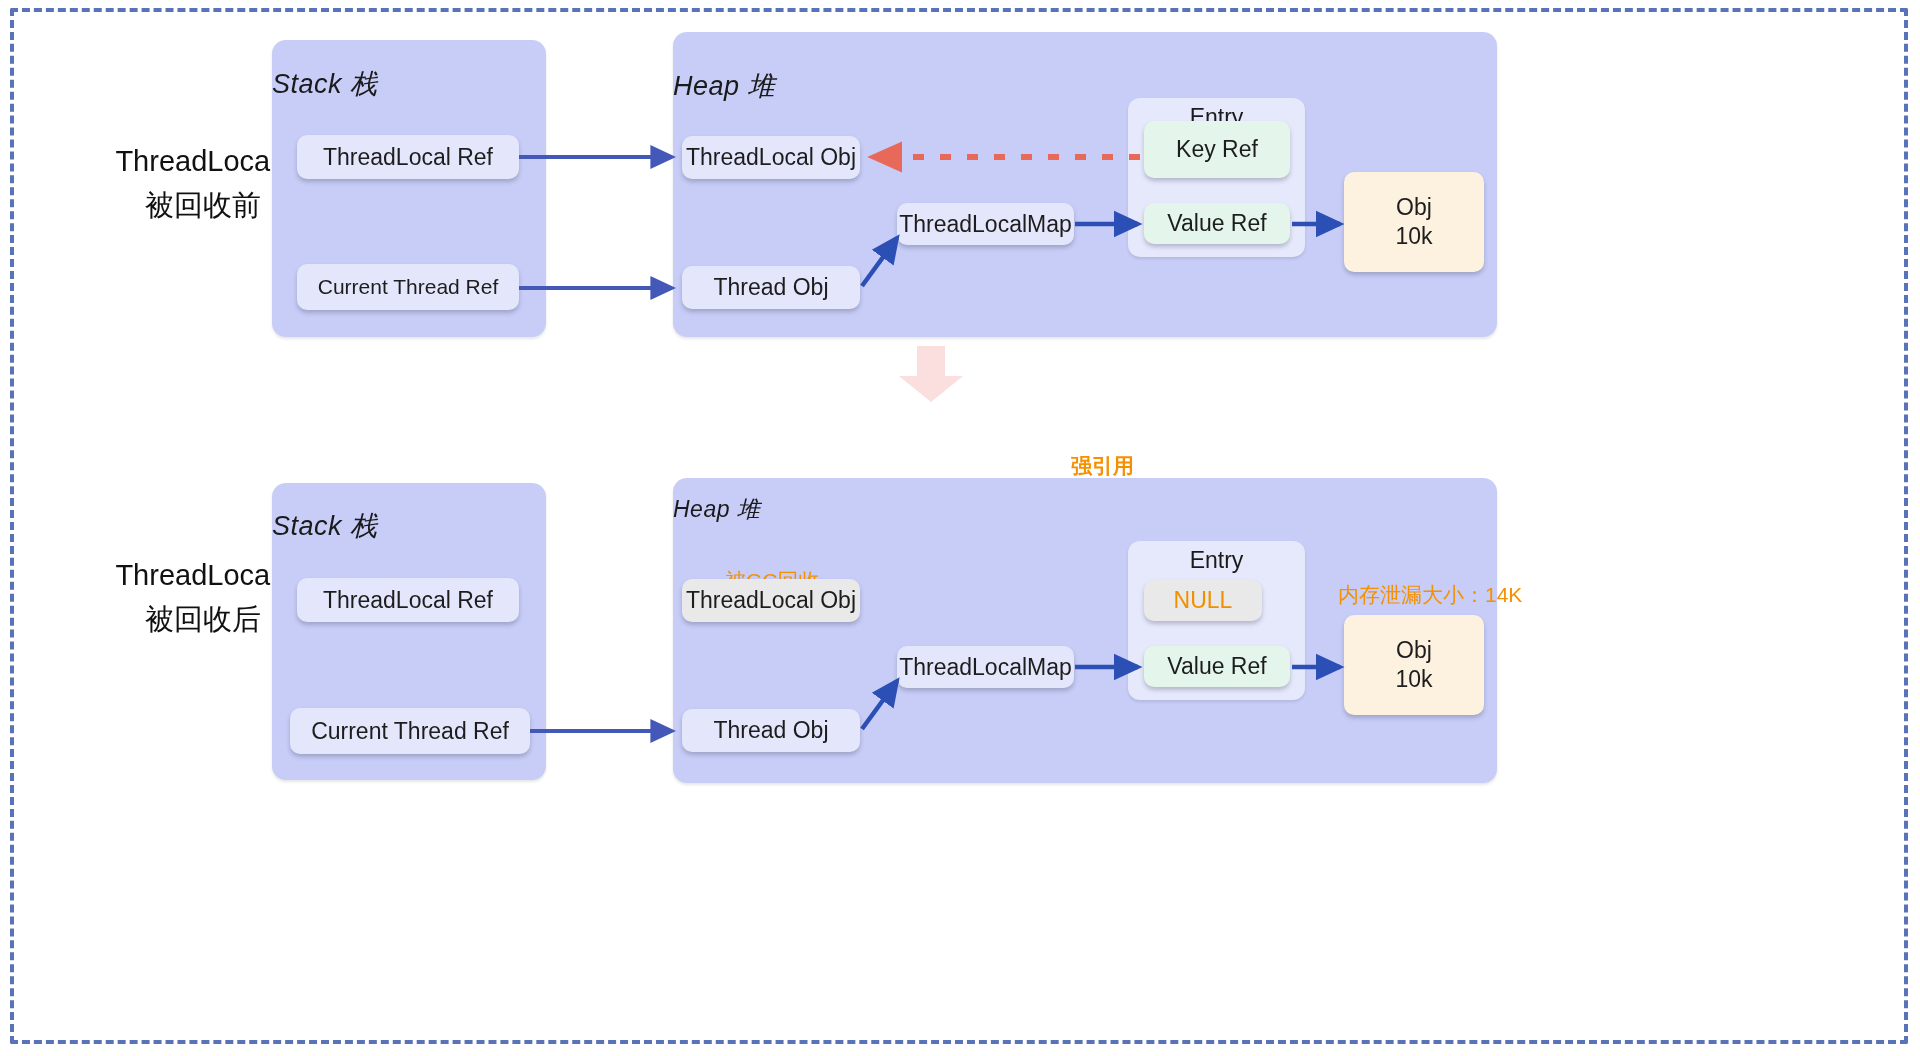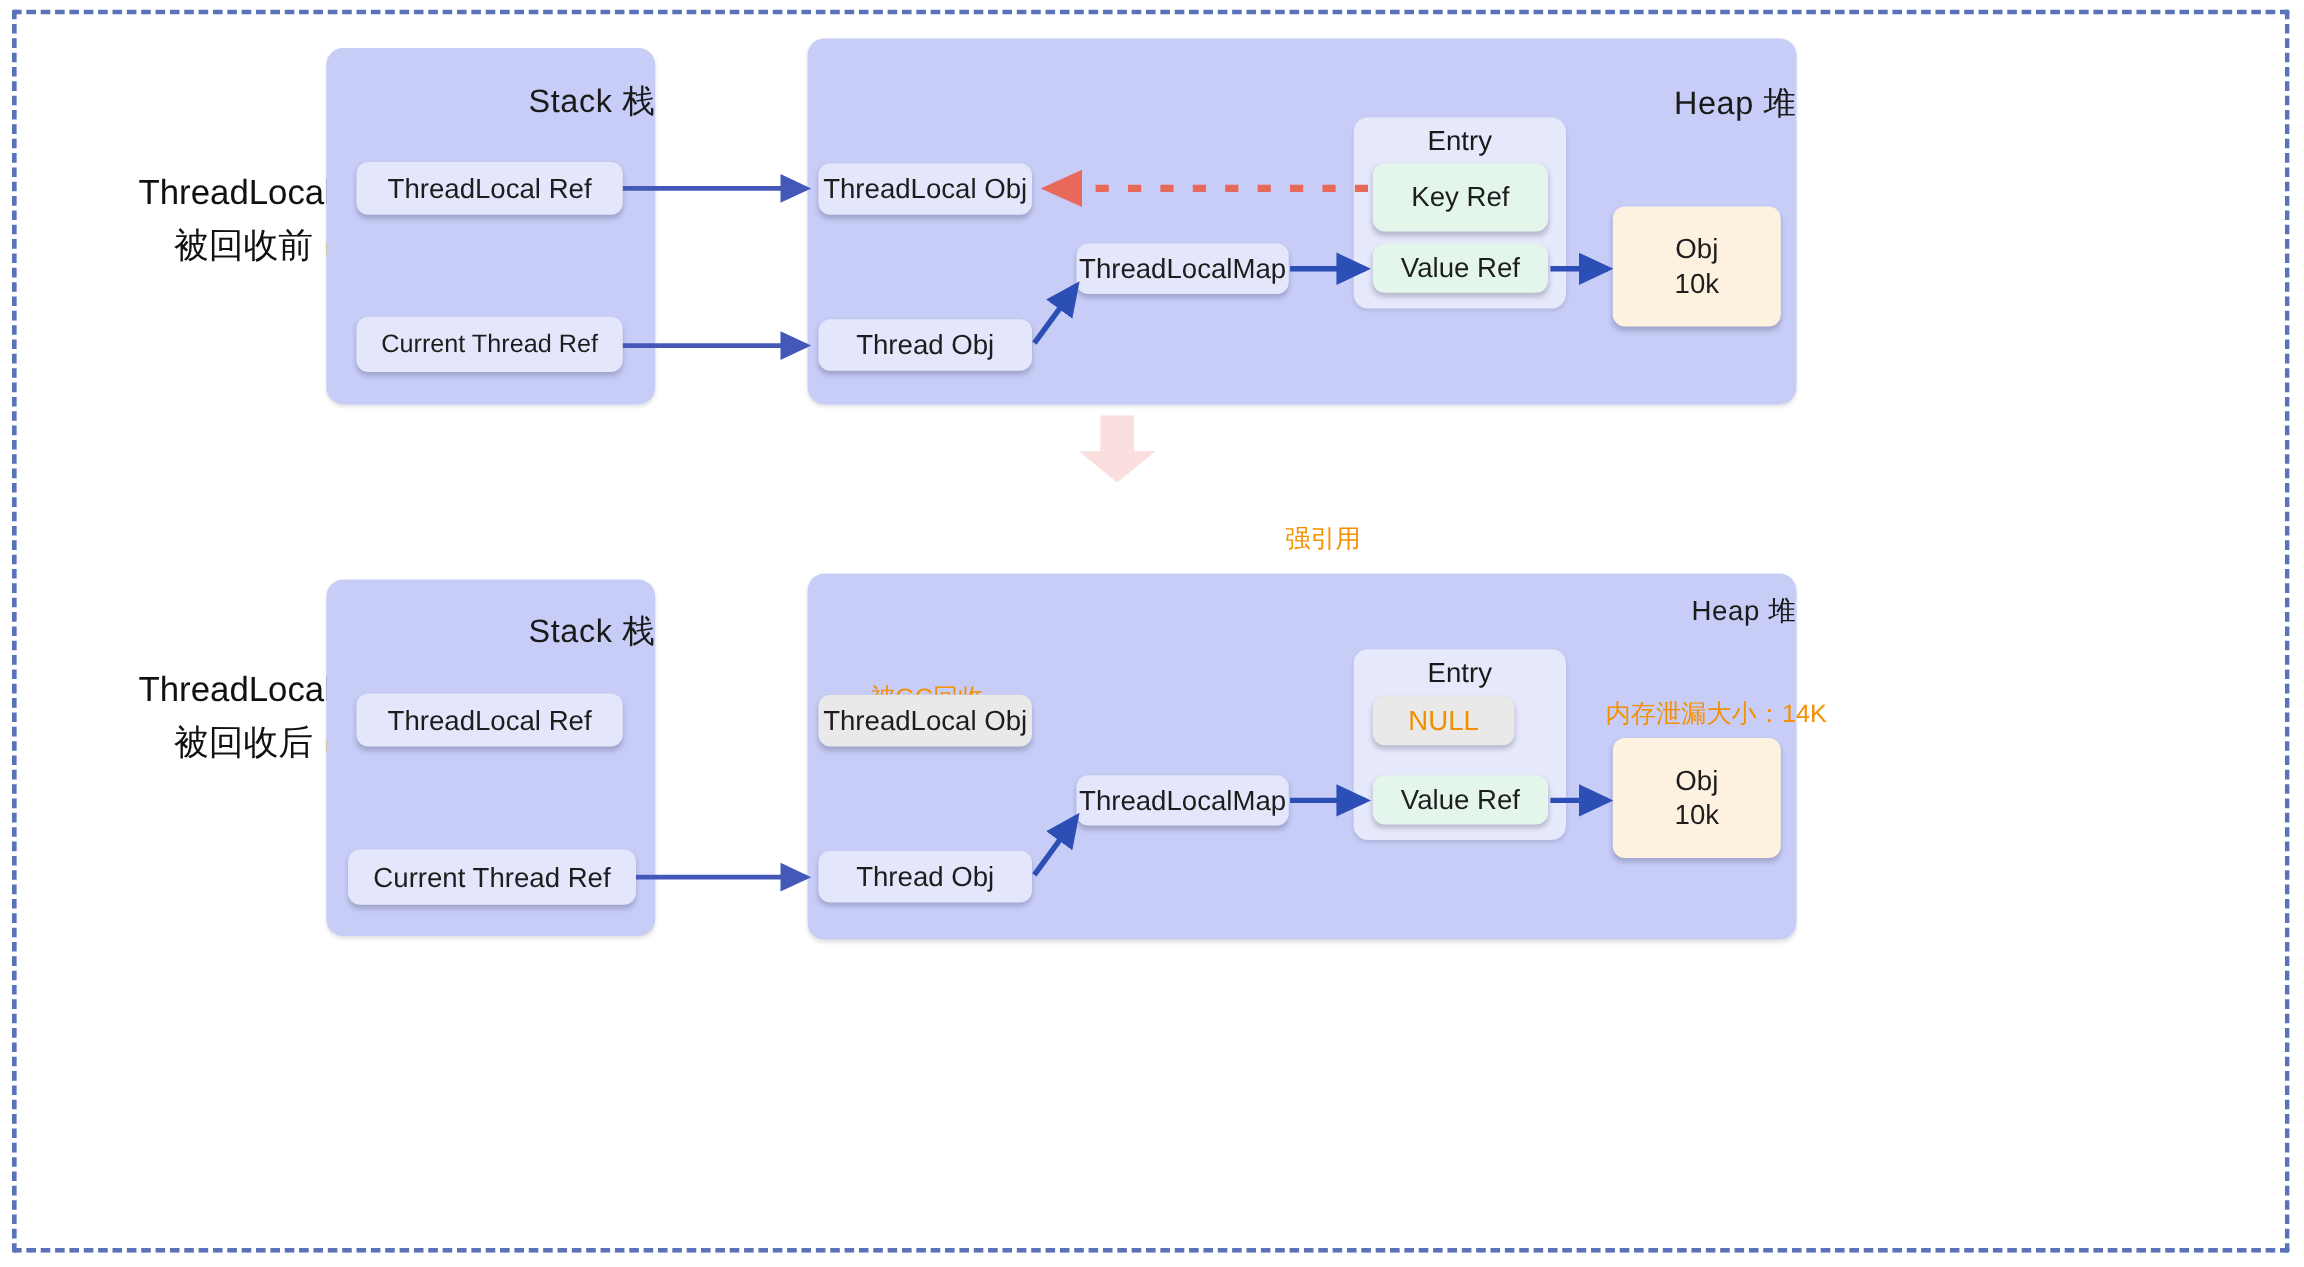--- a/index.html
+++ b/index.html
@@ -27,25 +27,26 @@
   
   .region{
     position:absolute;
     background:#c7cdf7;
     border-radius:14px;
     box-shadow:0 2px 3px rgba(0,0,0,0.10);
   }
   .region-title{
     position:absolute;
     left:0; right:0;
-    text-align:right;
+    text-align:left;
     color:#1a1a1a;
     font-size:27px;
     letter-spacing:0.5px;
     white-space:nowrap;
+    font-style:italic;
   }
 
   
   .entry-panel{
     position:absolute;
     background:#e6e8fb;
     border-radius:12px;
     box-shadow:0 2px 3px rgba(0,0,0,0.10);
   }
   .entry-title{
@@ -150,21 +151,21 @@
   <div class="region" style="left:673px; top:32px; width:824px; height:305px;"></div>
   <div class="region-title" style="left:673px; top:68px; width:824px;">Heap 堆</div>
 
   <div class="node lav" style="left:682px; top:136px; width:178px; height:43px;">ThreadLocal Obj</div>
   <div class="node lav" style="left:897px; top:203px; width:177px; height:42px;">ThreadLocalMap</div>
   <div class="node lav" style="left:682px; top:266px; width:178px; height:43px;">Thread Obj</div>
 
   <div class="entry-panel" style="left:1128px; top:98px; width:177px; height:159px;"></div>
   <div class="entry-title" style="left:1128px; top:104px; width:177px;">Entry</div>
 
-  <div class="node mint" style="left:1144px; top:136px; width:146px; height:57px;">Key Ref</div>
+  <div class="node mint" style="left:1144px; top:121px; width:146px; height:57px;">Key Ref</div>
   <div class="node mint" style="left:1144px; top:203px; width:146px; height:41px;">Value Ref</div>
 
   <div class="node cream" style="left:1344px; top:172px; width:140px; height:100px;">Obj
 10k</div>
 
   <svg class="flow-arrow" viewBox="0 0 76 56">
     <path d="M24 0 H52 V30 H70 L38 56 L6 30 H24 Z" fill="#fbdede"></path>
   </svg>
 
   <div class="caption" style="left:30px; top:554px; width:390px;">ThreadLocal对象
@@ -172,21 +173,21 @@
 
   <div class="region" style="left:272px; top:483px; width:274px; height:297px;"></div>
   <div class="region-title" style="left:272px; top:508px; width:274px;">Stack 栈</div>
 
   <div class="node lav" style="left:297px; top:578px; width:222px; height:44px;">ThreadLocal Ref</div>
   <div class="node lav" style="left:290px; top:708px; width:240px; height:46px; font-size:23px;">Current Thread Ref</div>
 
   <div class="region" style="left:673px; top:478px; width:824px; height:305px;"></div>
   <div class="region-title" style="left:673px; top:494px; width:824px; font-size:23px;">Heap 堆</div>
 
-  <div class="note" style="left:1071px; top:435px;">强引用</div>
+  <div class="note" style="left:1071px; top:452px;font-weight:bold;">强引用</div>
   <div class="note" style="left:725px; top:545px;margin-top:22px;">被GC回收</div>
   <div class="note" style="left:1338px; top:581px;">内存泄漏大小：14K</div>
 
   <div class="node gray" style="left:682px; top:579px; width:178px; height:43px;">ThreadLocal Obj</div>
   <div class="node lav" style="left:897px; top:646px; width:177px; height:42px;">ThreadLocalMap</div>
   <div class="node lav" style="left:682px; top:709px; width:178px; height:43px;">Thread Obj</div>
 
   <div class="entry-panel" style="left:1128px; top:541px; width:177px; height:159px;"></div>
   <div class="entry-title" style="left:1128px; top:547px; width:177px;">Entry</div>
 

